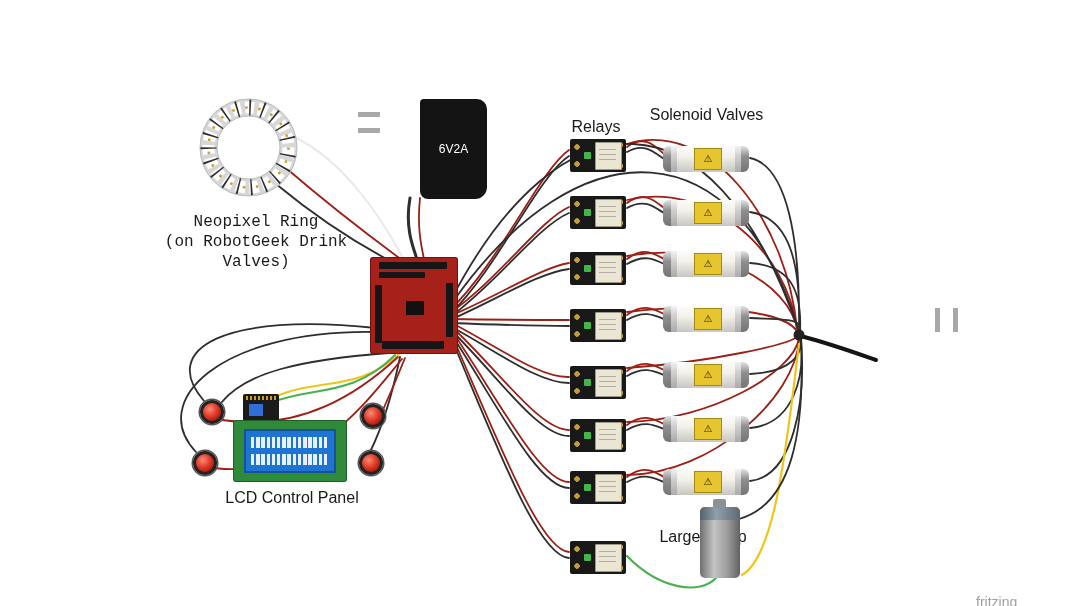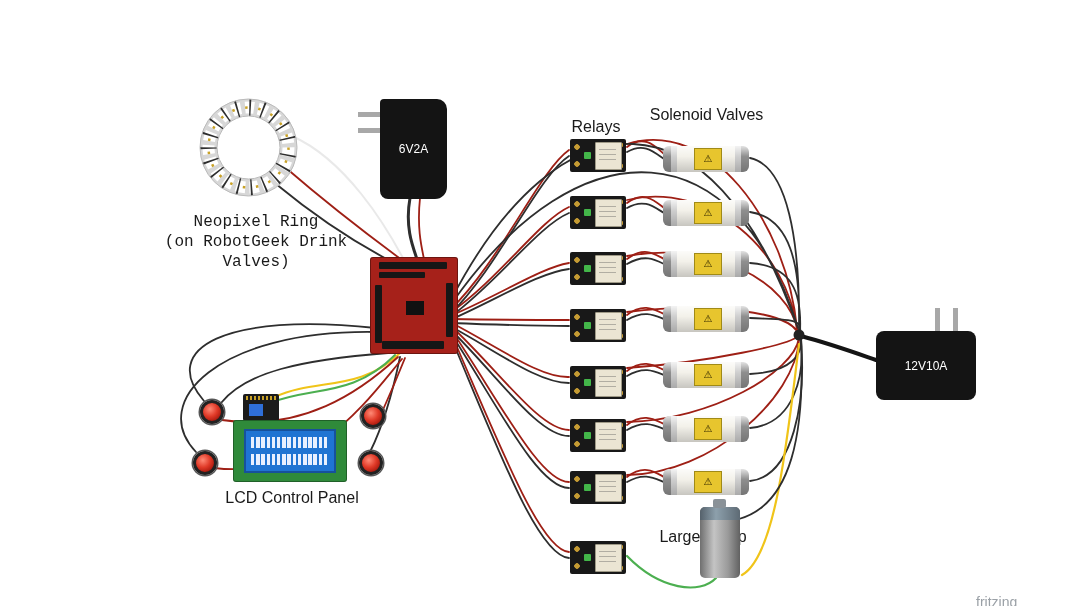--- a/index.html
+++ b/index.html
@@ -5,21 +5,21 @@
   html,body { margin:0; padding:0; background:#fff; }
   .stage { position:relative; width:1070px; height:606px; background:#ffffff; overflow:hidden;
            font-family:"Liberation Sans", sans-serif; }
 
   .wires { position:absolute; left:0; top:0; }
 
   .lbl { position:absolute; font-size:16px; line-height:1.25; color:#1a1a1a; text-align:center; }
 
   
   .psu { position:absolute; background:#141414; color:#fff; display:flex; align-items:center;
-         justify-content:center; font-size:12px; border-radius:6px; }
+         justify-content:center; font-size:12px; border-radius:6px;margin-left:40px; }
   #psu6  { left:380px; top:99px;  width:67px;  height:100px; border-radius:4px 10px 12px 8px; }
   #psu12 { left:876px; top:331px; width:100px; height:69px; border-radius:8px; }
   .prong-h { position:absolute; background:#a8a8a8; width:22px; height:5px; }
   .prong-v { position:absolute; background:#a8a8a8; width:5px;  height:24px; }
 
   
   #controller { position:absolute; left:370px; top:257px; width:88px; height:97px;
                 background:#a6211a; border-radius:3px; box-shadow:inset 0 0 0 1px rgba(0,0,0,.35); }
   #controller .hdr  { position:absolute; background:#161616; border-radius:1px; }
   #controller .chip { position:absolute; background:#111; }
@@ -196,19 +196,16 @@
     </div>
   <div class="valve" style="top:469px;">
       <span class="vband">⚠</span>
     </div>
 
   <div class="lbl" style="left:648px;top:527px;width:110px;">Large Pump</div>
   <div id="pump"></div>
 
   <div class="prong-v" style="left:935px;top:308px;"></div>
   <div class="prong-v" style="left:953px;top:308px;"></div>
-  <div id="psu12" class="psu">
-    <span>12V10A</span>
-  </div>
 
   <div class="watermark">fritzing</div>
 
 </div>
 
 </body></html>

